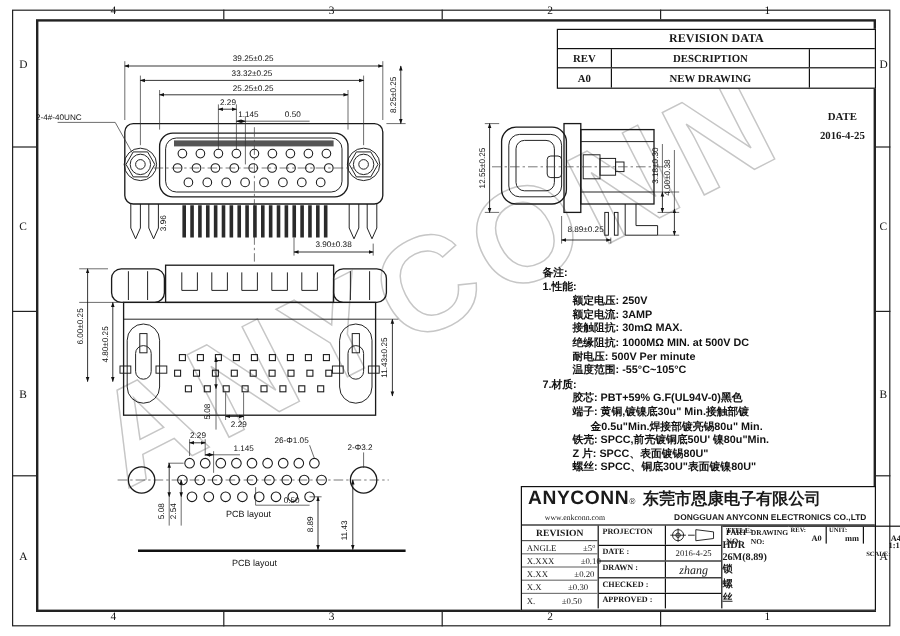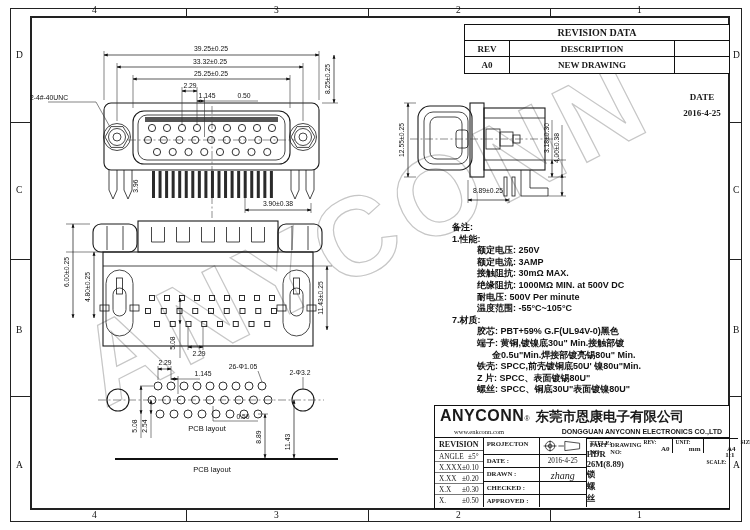--- a/index.html
+++ b/index.html
@@ -48,21 +48,21 @@
   .tb-crow1{display:flex;align-items:baseline;height:20px;}
   .tb-logo{font-weight:bold;font-size:16px;letter-spacing:0.5px;font-family:"Liberation Sans",sans-serif;}
   .tb-reg{font-size:7px;vertical-align:super;}
   .tb-cn{font-size:13.5px;margin-left:6px;font-weight:bold;}
   .tb-crow2{display:flex;height:10px;line-height:10px;}
   .tb-web{font-size:6.5px;font-family:"Liberation Serif",serif;margin-left:14px;}
   .tb-en{font-size:7px;font-weight:bold;margin-left:auto;margin-right:2px;}
   .tb-grid{display:flex;height:69px;}
   .tb-col1{width:64px;border-right:1px solid #111;font-family:"Liberation Serif",serif;}
   .tol-h{height:13px;line-height:13px;text-align:center;font-size:8px;font-weight:bold;border-bottom:1px solid #555;}
-  .tol-r{height:11px;line-height:11px;display:flex;justify-content:space-between;padding:0 4px;font-size:7.3px;border-bottom:1px solid #777;}
+  .tol-r{height:11px;line-height:11px;display:flex;padding:0 4px;font-size:7.3px;border-bottom:1px solid #777;gap:22px;}
   .tol-r:last-child{border-bottom:none;}
   .tb-col2{width:106px;border-right:1px solid #111;display:flex;flex-direction:column;font-family:"Liberation Serif",serif;}
   .ap-row{flex:1;display:flex;border-bottom:1px solid #111;}
   .ap-row:last-child{border-bottom:none;}
   .ap-l{width:56px;border-right:1px solid #111;font-size:6.8px;font-weight:bold;padding:2px 0 0 3px;}
   .ap-v{flex:1;text-align:center;font-size:7.2px;padding-top:2px;}
   .ap-v.sig{font-style:italic;font-size:10px;font-family:"Liberation Serif",serif;}
   .tb-col3{flex:1;display:flex;flex-direction:row;font-family:"Liberation Serif",serif;}
   .t-title{height:26px;position:relative;}
   .t-title-label{position:absolute;top:1px;left:3px;font-size:6.5px;font-weight:bold;}

